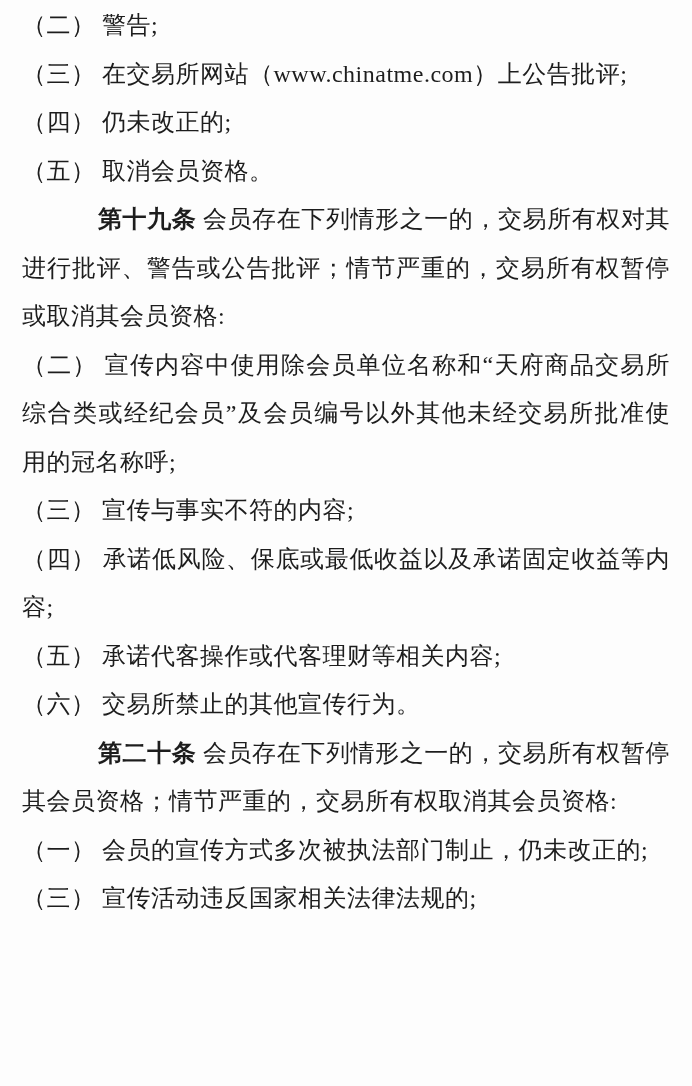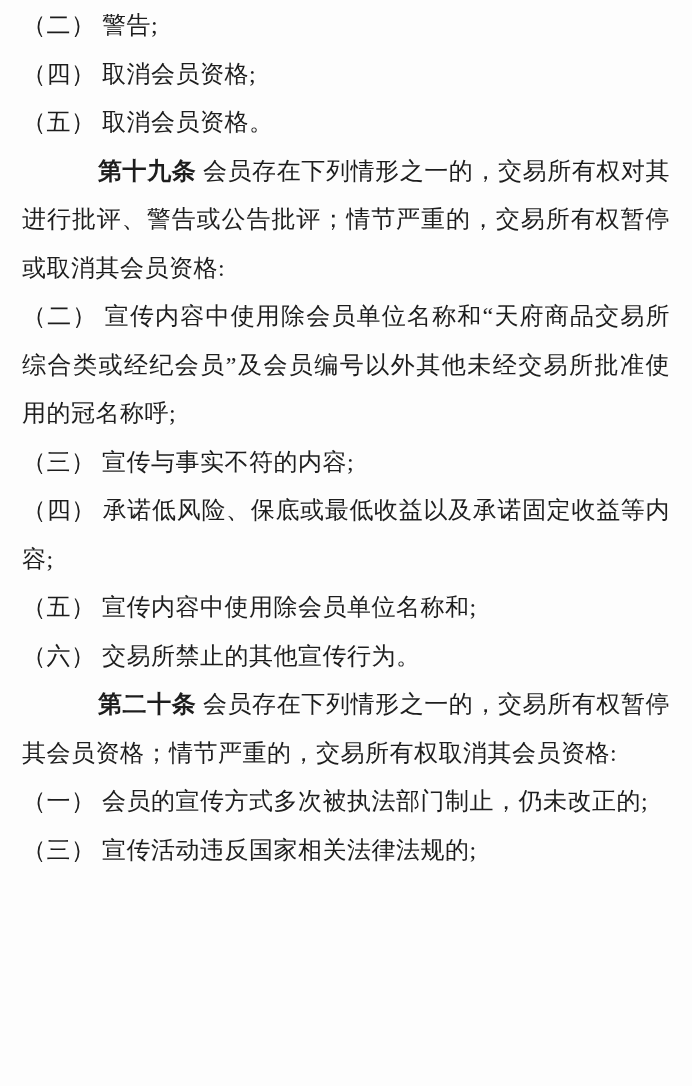--- a/index.html
+++ b/index.html
@@ -35,25 +35,26 @@
     font-weight: bold;
     margin-left: 44px;
   }
 </style>
 </head>
 <body style="background: rgb(253, 253, 253);">
 
 <div class="doc-page" style="color: rgb(29, 29, 29);">
   <div id="doc-body">
       <p>（二） 警告;</p>
-      <p>（四） 取消会员资格;</p>
+      <p>（三） 在交易所网站（www.chinatme.com）上公告批评;</p>
+      <p>（四） 仍未改正的;</p>
       <p>（五） 取消会员资格。</p>
       <p class="indent"><span class="article-no">第十九条</span> 会员存在下列情形之一的，交易所有权对其进行批评、警告或公告批评；情节严重的，交易所有权暂停或取消其会员资格:</p>
       <p>（二） 宣传内容中使用除会员单位名称和“天府商品交易所综合类或经纪会员”及会员编号以外其他未经交易所批准使用的冠名称呼;</p>
       <p>（三） 宣传与事实不符的内容;</p>
       <p>（四） 承诺低风险、保底或最低收益以及承诺固定收益等内容;</p>
-      <p>（五） 宣传内容中使用除会员单位名称和;</p>
+      <p>（五） 承诺代客操作或代客理财等相关内容;</p>
       <p>（六） 交易所禁止的其他宣传行为。</p>
       <p class="indent"><span class="article-no">第二十条</span> 会员存在下列情形之一的，交易所有权暂停其会员资格；情节严重的，交易所有权取消其会员资格:</p>
       <p>（一） 会员的宣传方式多次被执法部门制止，仍未改正的;</p>
       <p>（三） 宣传活动违反国家相关法律法规的;</p>
     </div>
 </div>
 
 </body></html>

